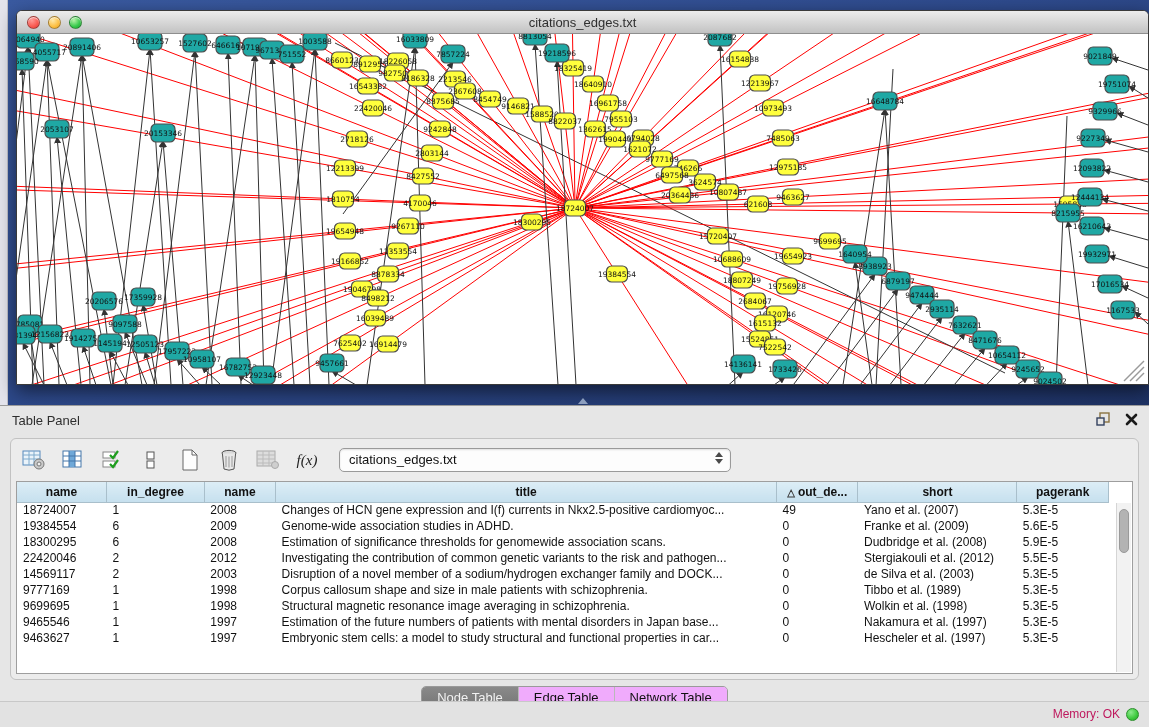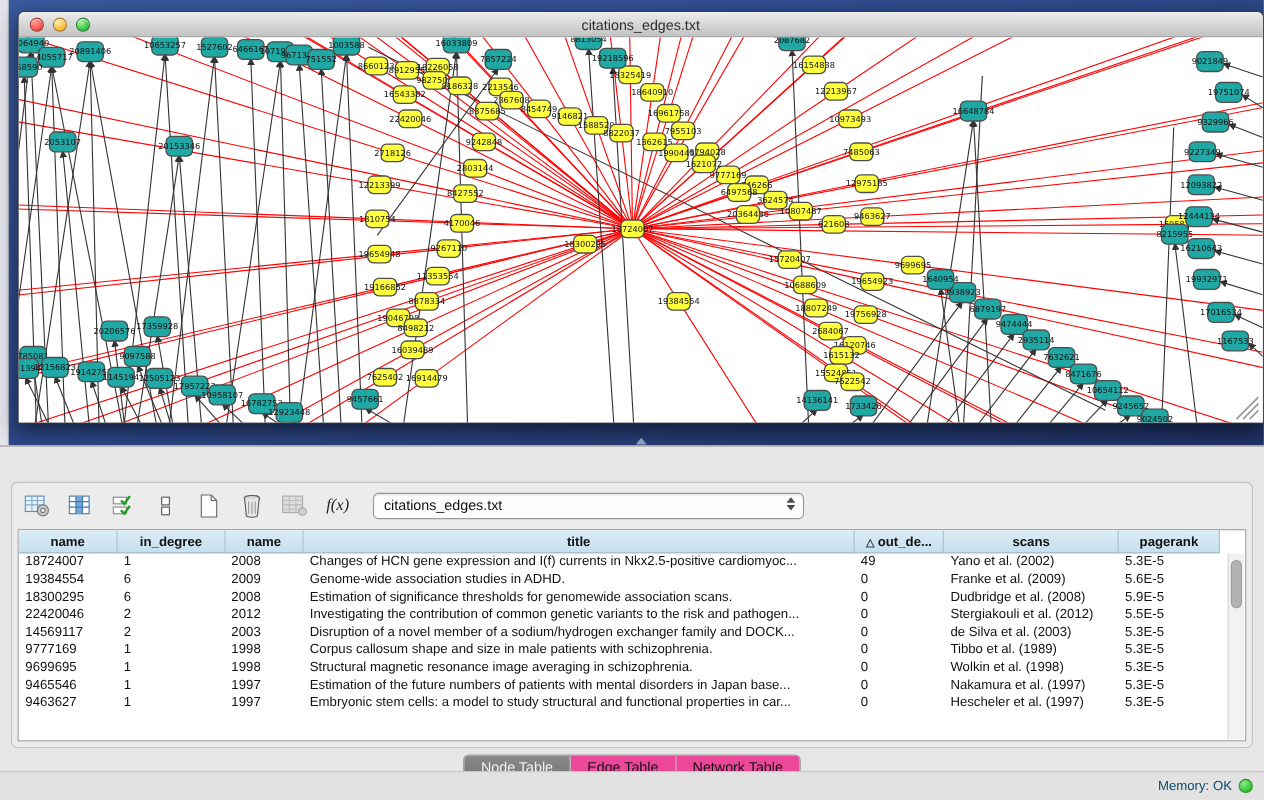--- a/index.html
+++ b/index.html
@@ -69,28 +69,28 @@
   .vscroll { position:absolute; right:1px; top:21px; bottom:1px; width:15px; background:#F2F2F2;
     border-left:1px solid #D5D5D5; }
   .vthumb { position:absolute; left:2px; top:6px; width:10px; height:44px; background:#B3B3B3;
     border-radius:5px; border:1px solid #9A9A9A; }
 
   
   .seg-tabs { position:absolute; left:0; right:0; top:280px; display:flex; justify-content:center; }
   .seg { display:flex; border:1px solid #9A9A9A; border-radius:5px; overflow:hidden;
     box-shadow:0 1px 1px rgba(255,255,255,.8); }
   .seg button { font-family:"Liberation Sans", sans-serif; font-size:13px; padding:3px 15px;
-    border:none; background:#ec4899; color:#111; border-right:1px solid #B9B9B9; cursor:default; }
+    border:none; background:#f0abfc; color:#111; border-right:1px solid #B9B9B9; cursor:default; }
   .seg button:last-child { border-right:none; }
   .seg button.selected { background:linear-gradient(#8A8A8A,#757575); color:#F2F2F2; }
 
   .status-bar { position:absolute; left:0; right:0; bottom:0; height:26px;
     background:#E2E2E2; border-top:1px solid #C8C8C8; }
   .status-right { position:absolute; right:10px; top:5px; display:flex; align-items:center; gap:6px; }
-  .status-right .mem { font-size:12px; color:#0c4a6e; }
+  .status-right .mem { font-size:12px; color:#be185d; }
   .mem-dot { width:13px; height:13px; border-radius:50%;
     background:radial-gradient(circle at 35% 30%, #8CE98C, #3DC93D 60%, #2A9C2A);
     border:1px solid #2A8F2A; }
 </style>
 </head>
 <body>
 
 <div class="app">
 
   <div class="left-strip"></div>
@@ -823,20 +823,32 @@
               <line x1="1113" y1="347" x2="1127" y2="333"></line>
               <line x1="1119" y1="347" x2="1127" y2="339"></line>
             </g>
           </svg>
       </div>
     </div>
     <div class="splitter-nub"></div>
   </div>
 
   <div class="table-panel">
+    <div class="panel-header">
+      <span class="ph-title">Table Panel</span>
+      <span class="ph-icons">
+        <svg width="17" height="17">
+          <rect x="5" y="2" width="9" height="9" fill="none" stroke="#8A7340" stroke-width="1.4"></rect>
+          <rect x="2" y="7" width="7" height="7" fill="#E6E6E6" stroke="#33415E" stroke-width="1.4"></rect>
+        </svg>
+        <svg width="15" height="15">
+          <path d="M3 3 L12 12 M12 3 L3 12" stroke="#1A1A1A" stroke-width="2.6" stroke-linecap="round"></path>
+        </svg>
+      </span>
+    </div>
 
     <div class="group-box">
       <div class="toolbar">
         <span class="tb-icon">
           <svg width="24" height="22">
               <rect x="1" y="2" width="17" height="14" fill="#EAF3FA" stroke="#5588BB"></rect>
               <path d="M1 6 h17 M1 10 h17 M7 2 v14 M12 2 v14" stroke="#7FAACC" stroke-width="1"></path>
               <circle cx="17" cy="15" r="5" fill="#C9C9C9" stroke="#777"></circle>
               <circle cx="17" cy="15" r="2" fill="#EFEFEF" stroke="#777"></circle>
             </svg>
@@ -896,32 +908,32 @@
 
       <div class="table-frame">
         <table class="data" id="data-table">
           <thead id="table-head">
               <tr>
                 <th style="width: 88px;">name</th>
                 <th style="width: 96px;">in_degree</th>
                 <th style="width: 70px;">name</th>
                 <th style="width: 492px;">title</th>
                 <th style="width: 80px;"><span class="sort-tri">△</span>out_de...</th>
-                <th style="width: 156px;">scans</th>
+                <th style="width: 156px;">short</th>
                 <th style="width: 90px;">pagerank</th>
               </tr>
             </thead>
           <tbody id="table-body">
               <tr>
                 <td>18724007</td>
                 <td>1</td>
                 <td>2008</td>
                 <td>Changes of HCN gene expression and I(f) currents in Nkx2.5-positive cardiomyoc...</td>
                 <td>49</td>
-                <td>Yano et al. (2002)</td>
+                <td>Yano et al. (2007)</td>
                 <td>5.3E-5</td>
               </tr>
               <tr>
                 <td>19384554</td>
                 <td>6</td>
                 <td>2009</td>
                 <td>Genome-wide association studies in ADHD.</td>
                 <td>0</td>
                 <td>Franke et al. (2009)</td>
                 <td>5.6E-5</td>

